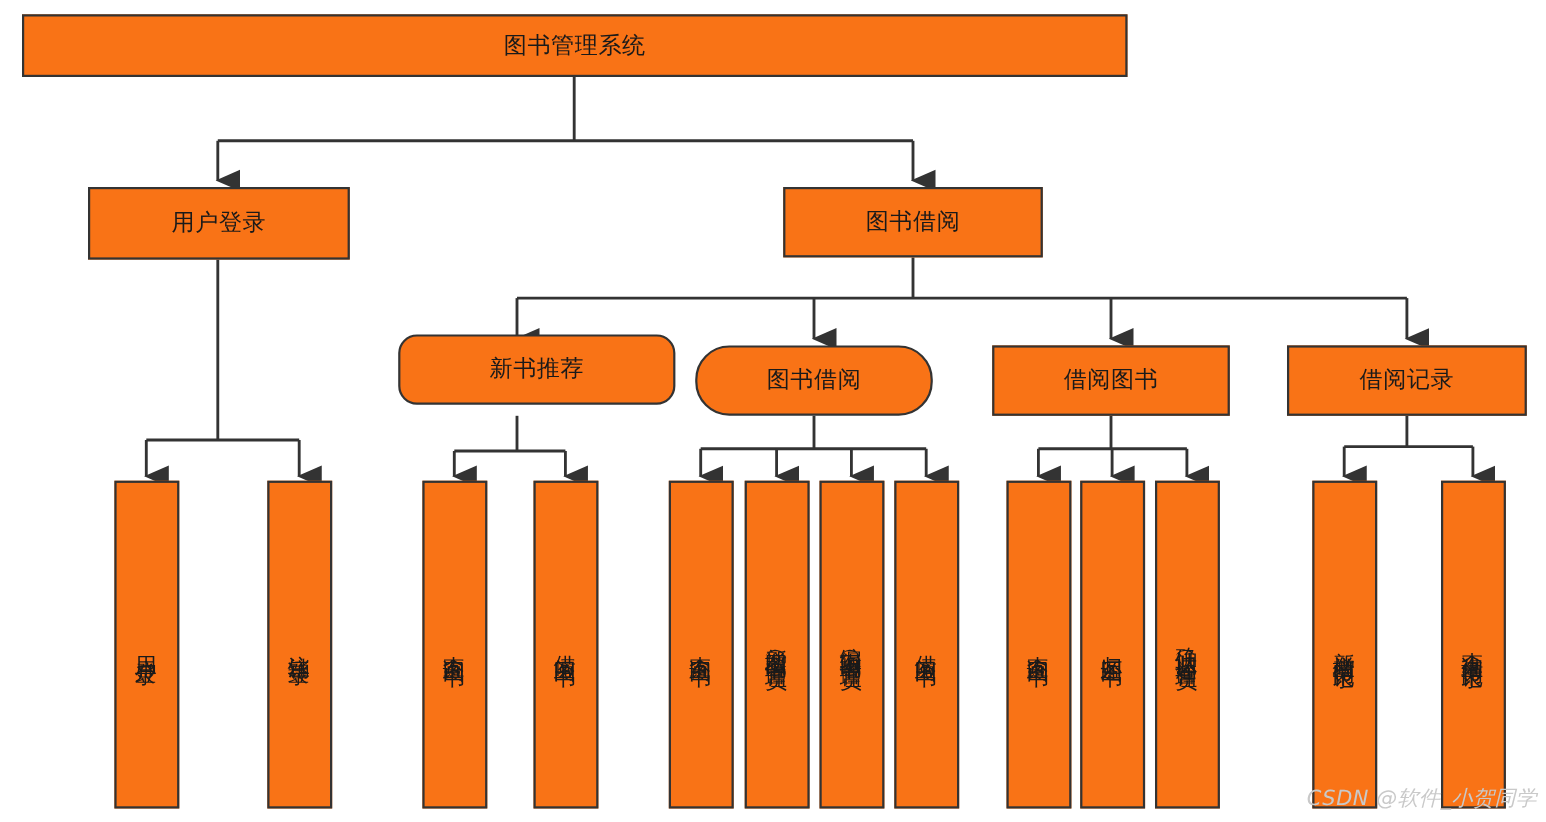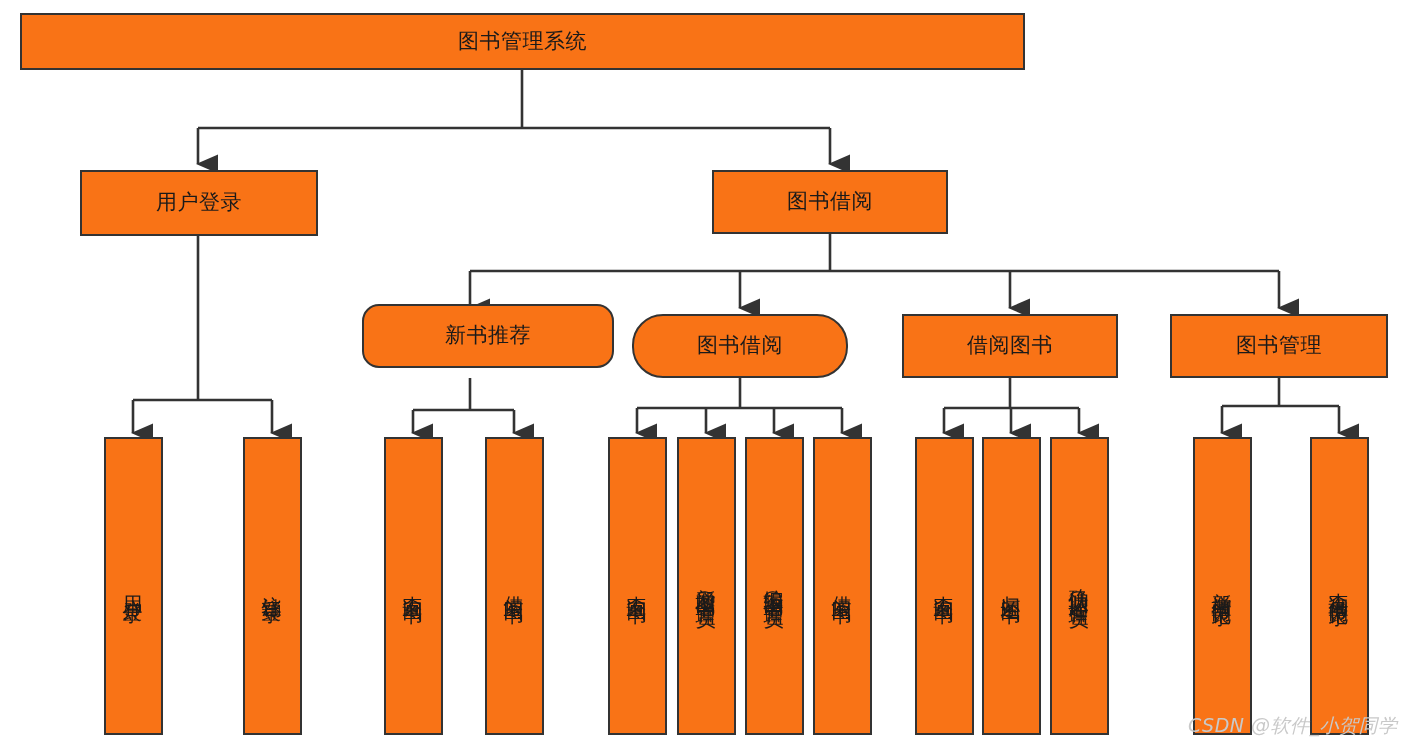--- a/index.html
+++ b/index.html
@@ -135,21 +135,21 @@
   <div class="node h" style="left:362px; top:304px; width:252px; height:64px;border-radius:17px;">
     <span>新书推荐</span>
   </div>
   <div class="node h" style="left:632px; top:314px; width:216px; height:64px;border-radius:31px;">
     <span>图书借阅</span>
   </div>
   <div class="node h" style="left:902px; top:314px; width:216px; height:64px;">
     <span>借阅图书</span>
   </div>
   <div class="node h" style="left:1170px; top:314px; width:218px; height:64px;">
-    <span>图书管理</span>
+    <span>借阅记录</span>
   </div>
 
   <div class="node v" style="left:104px; top:437px; width:59px; height:298px;">
     <span class="vtext">用户登录</span>
   </div>
   <div class="node v" style="left:243px; top:437px; width:59px; height:298px;">
     <span class="vtext">注销登录</span>
   </div>
 
   <div class="node v" style="left:384px; top:437px; width:59px; height:298px;">

